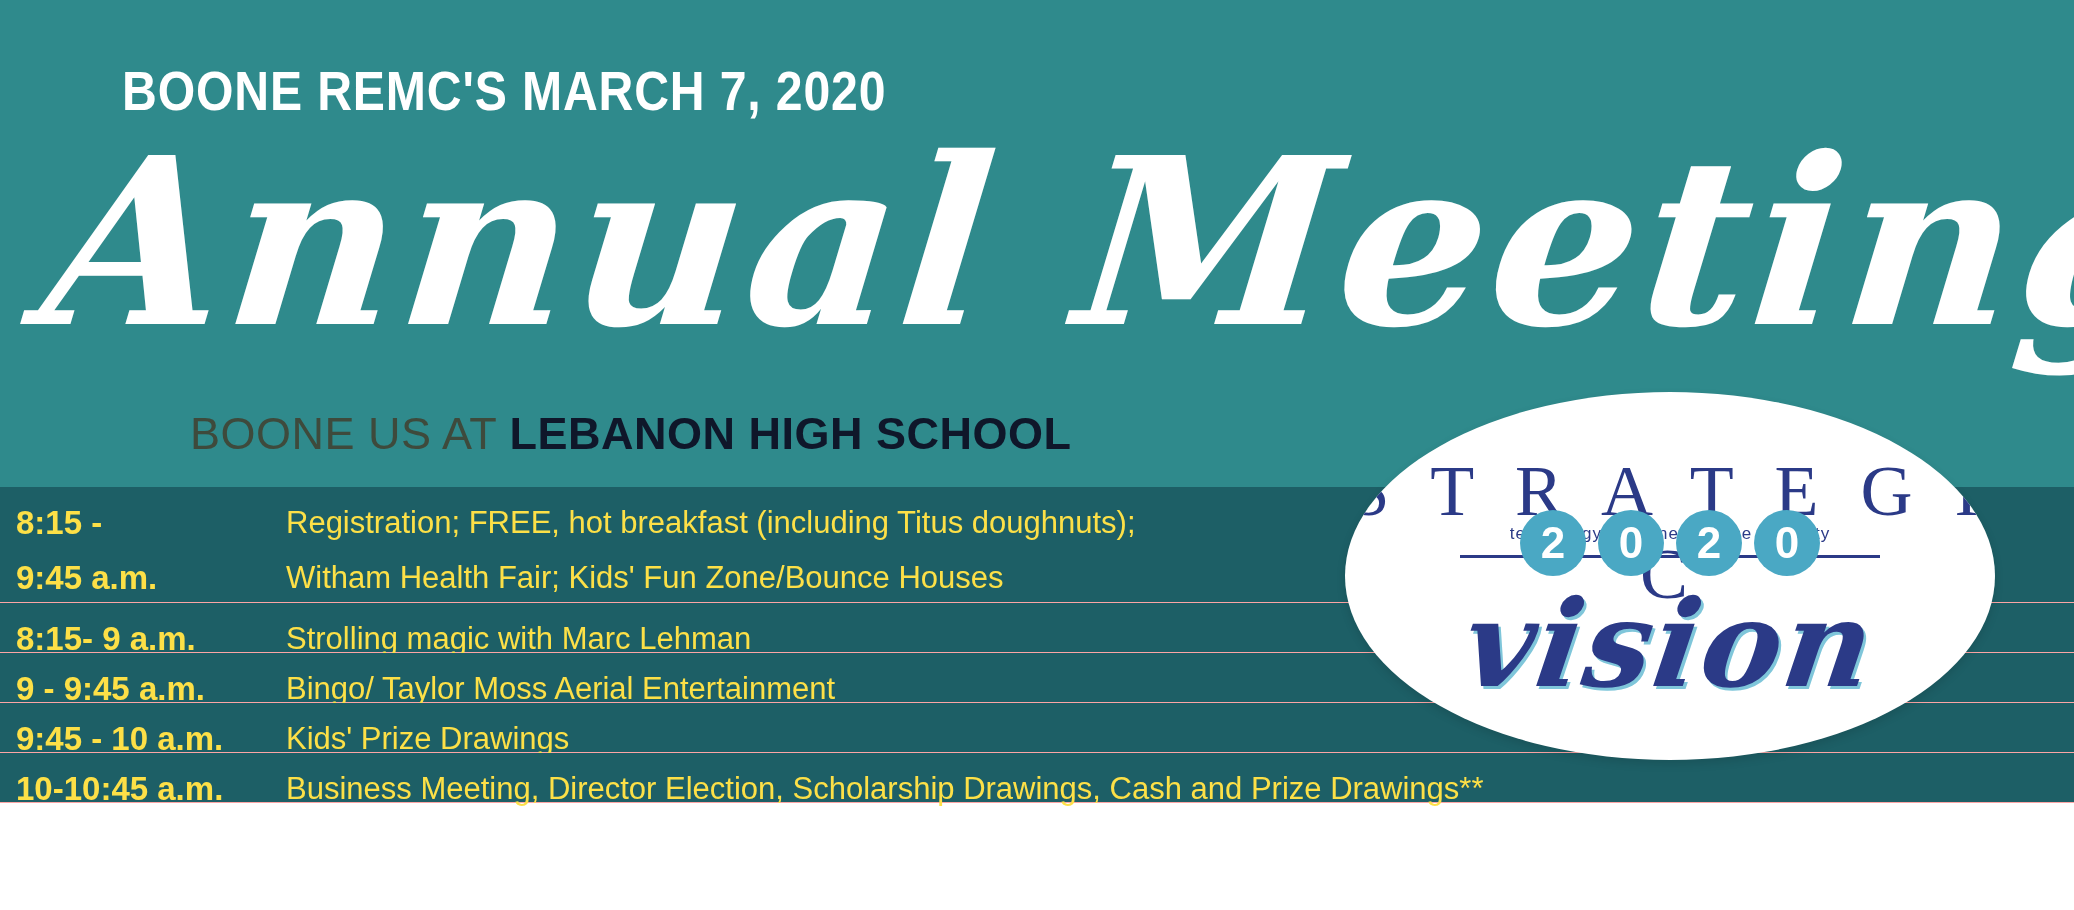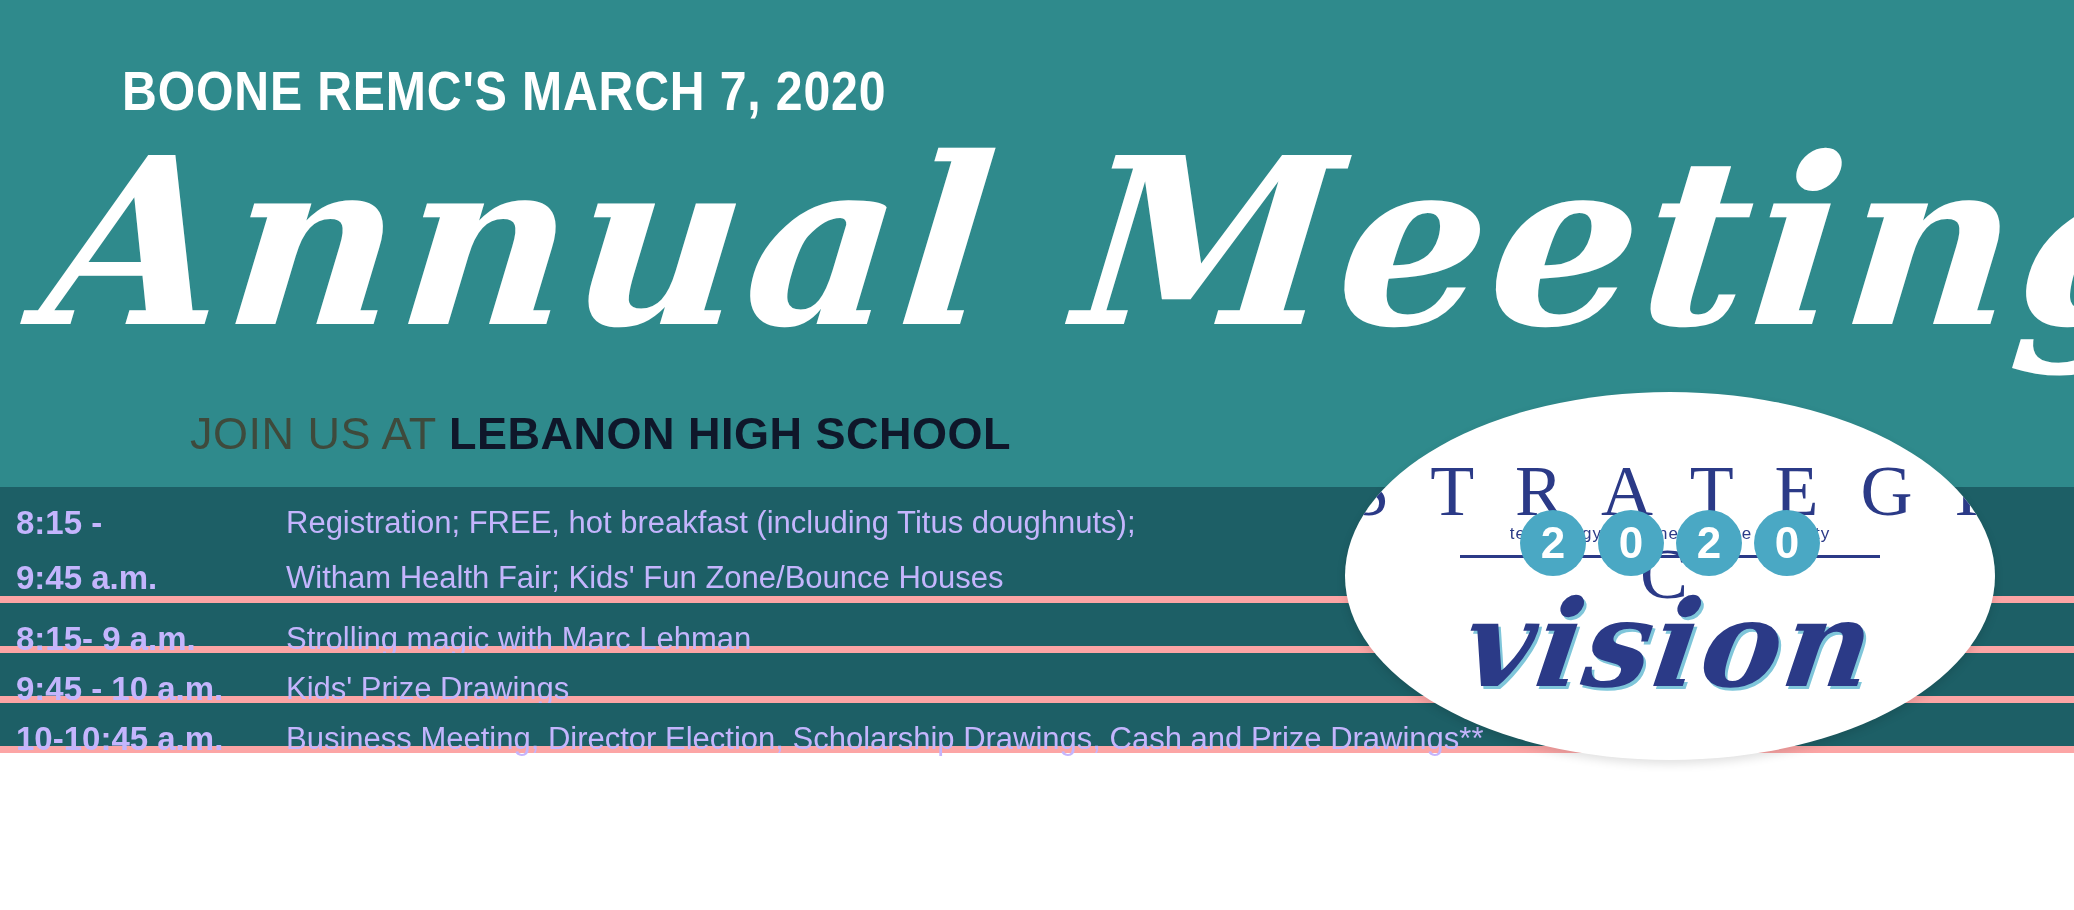--- a/index.html
+++ b/index.html
@@ -85,22 +85,22 @@
   .schedule {
     position: absolute;
     left: 0;
     top: 487px;
     width: 2074px;
   }
 
   .row {
     position: relative;
     background: #1d5f66;
-    color: #c4b5fd;
-    border-bottom: 7px solid #fca5a5;
+    color: #fde047;
+    border-bottom: 1px solid #fca5a5;
     display: flex;
     align-items: flex-start;
     box-sizing: border-box;
     justify-content: flex-end;
   }
 
   .row .time {
     flex: 0 0 270px;
     padding-left: 16px;
     font-weight: bold;
@@ -212,37 +212,41 @@
   }
 </style>
 </head>
 <body>
 
 <div class="flyer">
 
   <div class="hero">
     <div class="hero-kicker">BOONE REMC'S MARCH 7, 2020</div>
     <div class="hero-script">Annual Meeting</div>
-    <div class="hero-sub"><span>JOIN US AT </span><b>LEBANON HIGH SCHOOL</b></div>
+    <div class="hero-sub"><span>BOONE US AT </span><b>LEBANON HIGH SCHOOL</b></div>
   </div>
 
   <div class="schedule">
 
     <div class="row two-line">
       <div class="time">8:15 -
 9:45 a.m.</div>
       <div class="desc">Registration; FREE, hot breakfast (including Titus doughnuts);
 Witham Health Fair; Kids' Fun Zone/Bounce Houses</div>
     </div>
 
     <div class="row one-line">
       <div class="time">8:15- 9 a.m.</div>
       <div class="desc">Strolling magic with Marc Lehman</div>
     </div>
 
+    <div class="row one-line">
+      <div class="time">9 - 9:45 a.m.</div>
+      <div class="desc">Bingo/ Taylor Moss Aerial Entertainment</div>
+    </div>
 
     <div class="row one-line">
       <div class="time">9:45 - 10 a.m.</div>
       <div class="desc">Kids' Prize Drawings</div>
     </div>
 
     <div class="row one-line">
       <div class="time">10-10:45 a.m.</div>
       <div class="desc">Business Meeting, Director Election, Scholarship Drawings, Cash and Prize Drawings**</div>
     </div>

